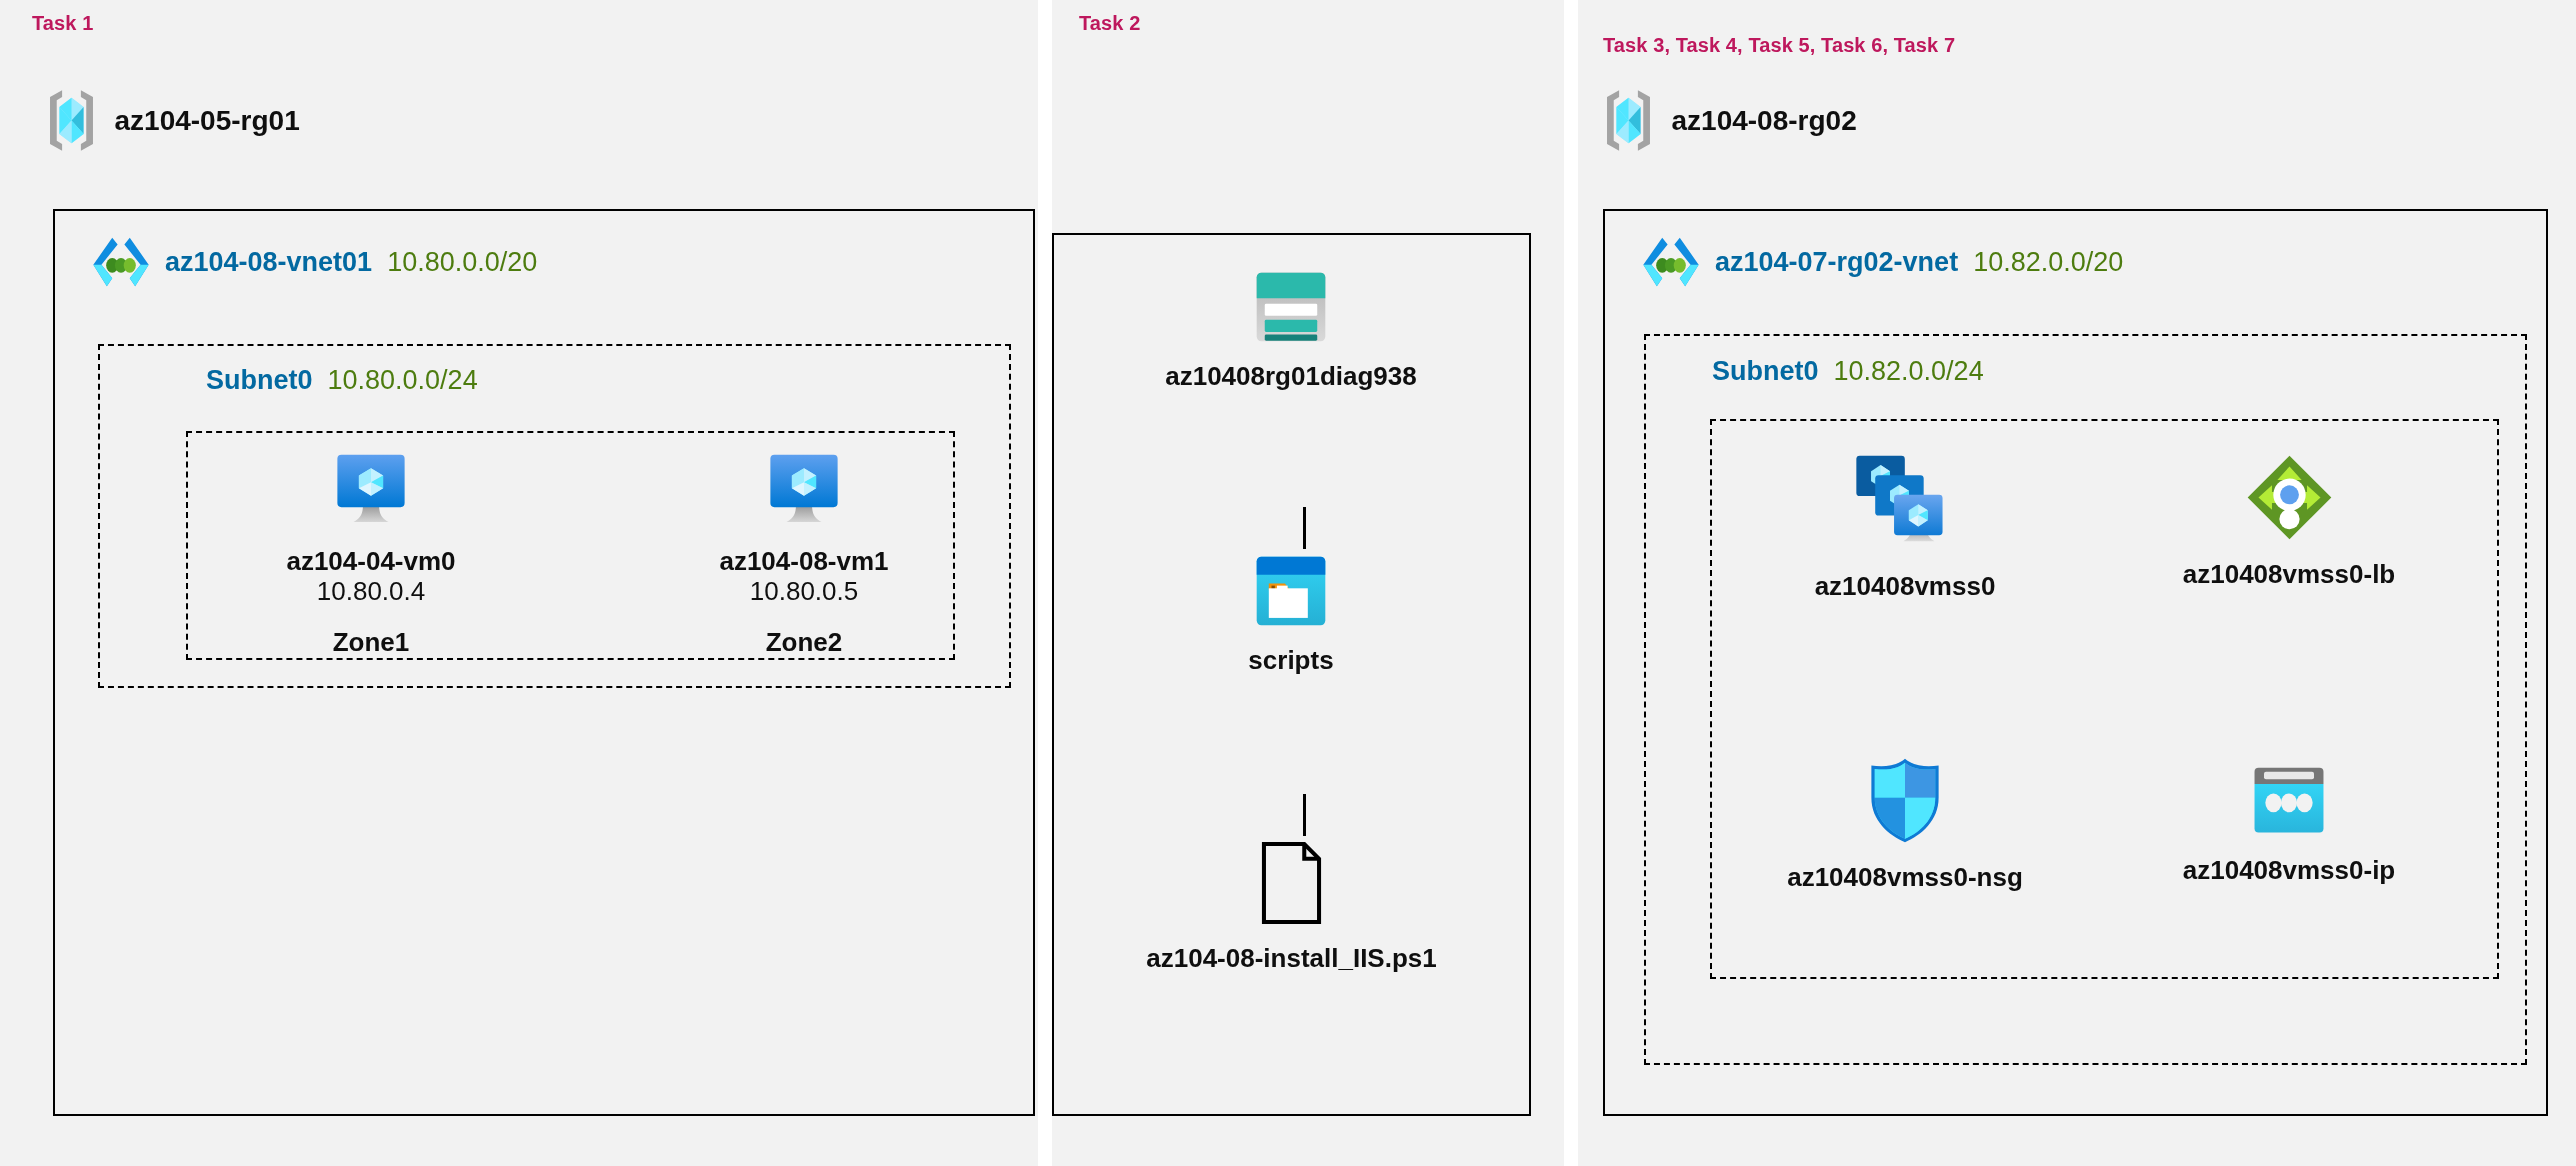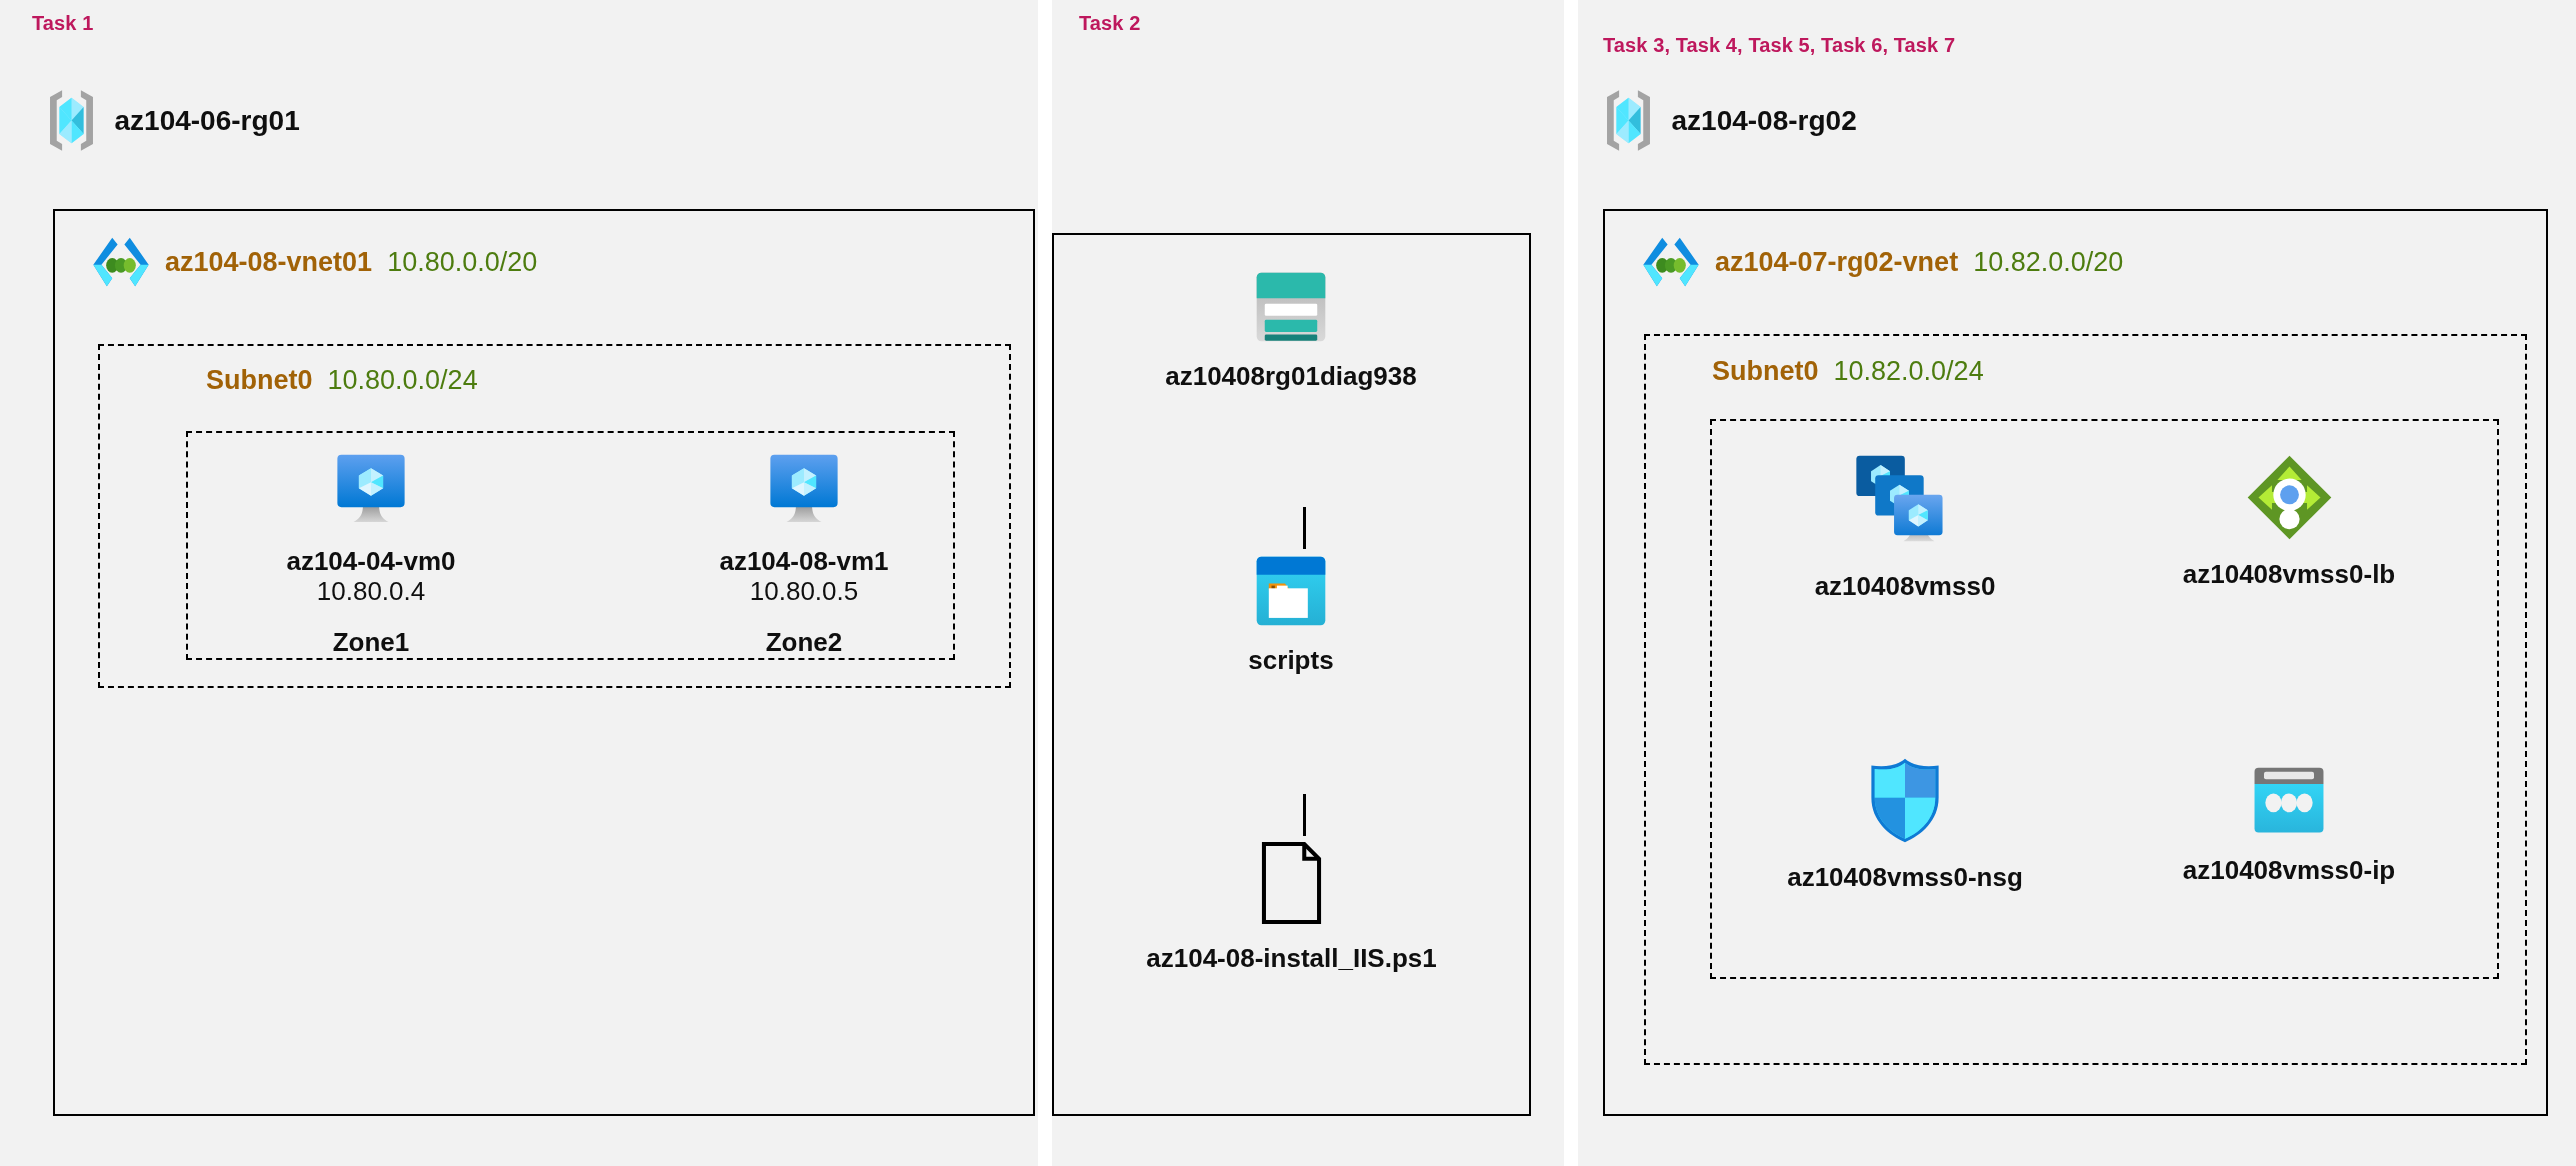--- a/index.html
+++ b/index.html
@@ -37,21 +37,21 @@
 
   
   .dashed-box{position:absolute;border:2.7px dashed #000000;box-sizing:border-box;background:transparent;}
   #subnet01-box{left:98px;top:344px;width:913px;height:344px;}
   #zones-box{left:186px;top:431px;width:769px;height:229px;}
   #subnet02-box{left:1644px;top:334px;width:883px;height:731px;}
   #vmss-box{left:1710px;top:419px;width:789px;height:560px;}
 
   
   .hdr{position:absolute;display:flex;align-items:center;gap:15px;white-space:nowrap;}
-  .hdr .name{font-size:27px;font-weight:bold;color:#a16207;}
+  .hdr .name{font-size:27px;font-weight:bold;color:#0369a1;}
   .hdr .cidr{font-size:27px;font-weight:normal;color:#4d7c0f;}
   #vnet01-hdr{left:92px;top:235px;}
   #vnet02-hdr{left:1642px;top:235px;}
   #subnet01-hdr{left:206px;top:365px;}
   #subnet02-hdr{left:1712px;top:356px;}
 
   
   .node{position:absolute;display:flex;flex-direction:column;align-items:center;}
   .node .lbl{font-size:26px;font-weight:bold;color:#0f0f0f;white-space:nowrap;margin-top:18px;line-height:1.12;}
   .node .sub{font-size:26px;font-weight:normal;color:#0f0f0f;white-space:nowrap;line-height:1.18;}
@@ -89,21 +89,21 @@
         <path d="M52 3 L70 13 L70 83 L52 93 L52 83 L60 78 L60 18 L52 13 Z" fill="#a3a3a3"></path>
         <path d="M38 14 L56 28 L56 68 L38 82 L20 68 L20 28 Z" fill="#9cebff"></path>
         <path d="M38 14 L56 28 L38 48 Z" fill="#9cebff"></path>
         <path d="M38 14 L20 28 L38 48 Z" fill="#50e6ff"></path>
         <path d="M38 48 L56 28 L56 68 Z" fill="#32bedd"></path>
         <path d="M38 48 L20 28 L20 68 Z" fill="#50e6ff"></path>
         <path d="M38 48 L56 68 L38 82 Z" fill="#50e6ff"></path>
         <path d="M38 48 L20 68 L38 82 Z" fill="#9cebff"></path>
       </svg>
     </span>
-    <span class="rg-label">az104-06-rg01</span>
+    <span class="rg-label">az104-05-rg01</span>
   </div>
 
   <div class="solid-box" id="vnet01-box"></div>
 
   <div class="hdr" id="vnet01-hdr">
     <span>
       <svg width="58" height="54" viewBox="0 0 86 80">
         <path d="M30 4 L38 14 L14 44 L30 64 L22 76 L2 44 Z" fill="#0f8de0"></path>
         <path d="M14 44 L30 64 L22 76 L2 44 Z" fill="#50e6ff"></path>
         <path d="M56 4 L48 14 L72 44 L56 64 L64 76 L84 44 Z" fill="#0f8de0"></path>

